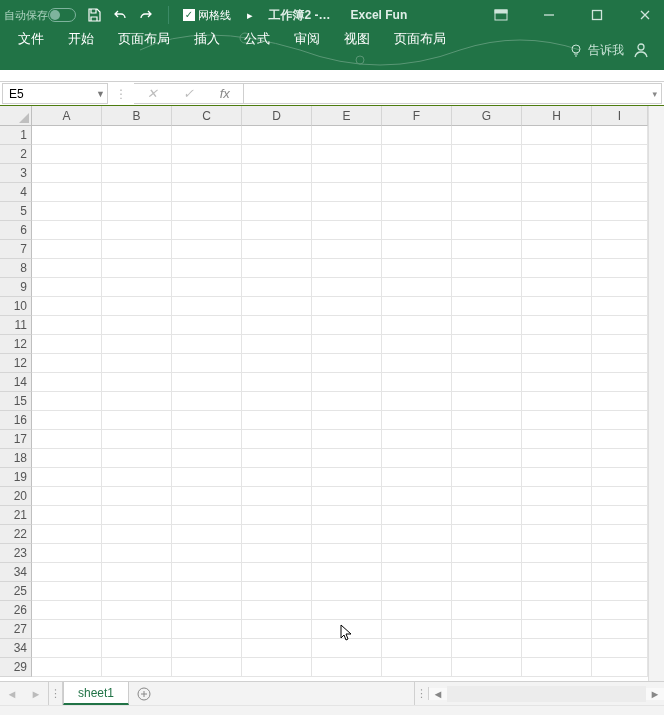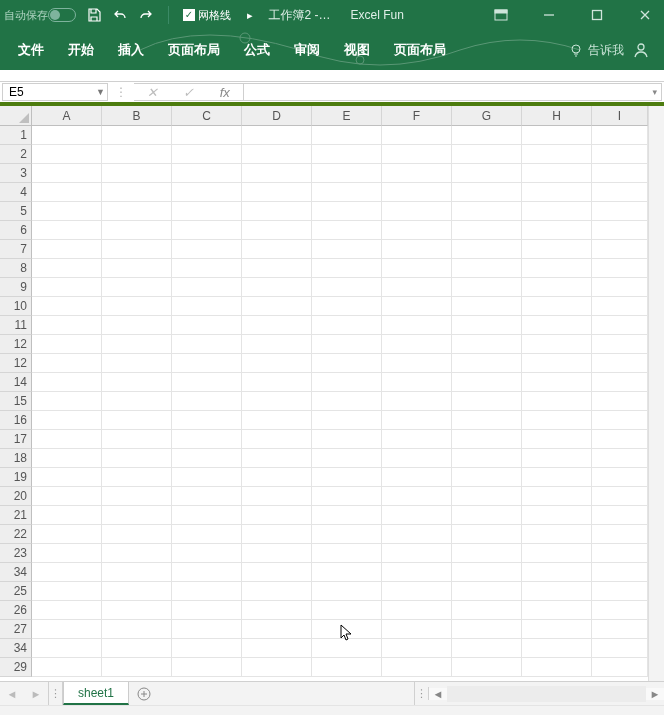--- a/index.html
+++ b/index.html
@@ -9,39 +9,39 @@
   .titlebar { background: #217346; height: 30px; display: flex; align-items: center; color: #c6e4d6; font-size: 11px; padding: 0 4px; }
   .autosave { display: flex; align-items: center; margin-right: 10px; opacity: 0.85;}
   .toggle-off { width: 28px; height: 14px; border: 1px solid #8fbfad; border-radius: 8px; position: relative; }
   .toggle-off::before { content:""; position:absolute; left:1px; top:1px; width:10px; height:10px; border-radius:50%; background:#8fbfad; }
   .qat { display:flex; align-items:center; gap:10px; }
   .qat .ico { width:16px; height:16px; display:flex; align-items:center; justify-content:center; color:#fff; }
   .qat-sep { width:1px; height:18px; background:#3b8a66; margin:0 4px; }
   .gridcheck { display:flex; align-items:center; gap:3px; color:#fff; font-size:11px; }
   .gridcheck .cb { width:12px; height:12px; background:#fff; color:#217346; display:flex; align-items:center; justify-content:center; font-size:10px; line-height:1;}
   .overflow-arrow { color:#fff; font-size:11px; margin:0 6px; }
-  .title-center { flex:1; display:flex; align-items:center; justify-content:flex-start; gap:20px; color:#dfeee7; font-size:12px; padding-left:10px;}
+  .title-center { flex:1; display:flex; align-items:center; justify-content:flex-start; gap:20px; color:#dfeee7; font-size:12px; padding-left:10px;font-weight:bold;}
   .title-right { display:flex; align-items:center; gap:18px; }
   .winbtn { width:30px; height:30px; display:flex; align-items:center; justify-content:center; color:#cfe5db; font-size:13px;}
   .winbtn svg { stroke:#cfe5db; }
 
   
   .ribbon { background:#217346; height:40px; display:flex; align-items:center; color:#fff; font-size:13px; padding:0 6px; position:relative;}
-  .ribbon .tab { padding:0 12px; height:100%; display:flex; align-items:center; cursor:pointer;font-weight:bold; }
+  .ribbon .tab { padding:0 12px; height:100%; display:flex; align-items:flex-start; cursor:pointer; }
   .ribbon .tellme { margin-left:auto; display:flex; align-items:center; gap:5px; color:#c9e4d7; font-size:12px;}
   .ribbon .bulb { width:14px; height:14px; }
   .ribbon .account { width:34px; display:flex; align-items:center; justify-content:center; color:#c9e4d7;}
   .ribbon-decor { position:absolute; inset:0; pointer-events:none; opacity:0.25;}
   .ribbon-decor svg { width:100%; height:100%; }
 
   
   .ribbon-spacer { height:12px; background:#fff; border-bottom:1px solid #d0d0d0; }
 
   
-  .formulabar { height:24px; display:flex; align-items:stretch; border-bottom:4px solid #4d7c0f; background:#fff; font-size:12px;}
+  .formulabar { height:24px; display:flex; align-items:stretch; border-bottom:1px solid #4d7c0f; background:#fff; font-size:12px;}
   .namebox { width:106px; border:1px solid #cfcfcf; display:flex; align-items:center; padding:0 6px; position:relative; margin:1px 0 1px 2px;}
   .namebox .dd { position:absolute; right:2px; top:50%; transform:translateY(-50%); color:#777; font-size:9px;}
   .fb-sep { width:26px; display:flex; align-items:center; justify-content:center; color:#b5b5b5;}
   .fb-btngroup { width:110px; border:1px solid #cfcfcf; border-left:none; display:flex; align-items:center; margin:1px 0;}
   .fb-btn { flex:1; display:flex; align-items:center; justify-content:center; color:#bdbdbd; font-size:13px; font-style:italic;}
   .fb-btn.fx { color:#888; font-style:italic; font-family: "Times New Roman", serif;}
   .fb-input { flex:1; border:1px solid #cfcfcf; border-left:none; margin:1px 2px 1px 0; position:relative;}
   .fb-input .expand { position:absolute; right:4px; top:50%; transform:translateY(-50%); color:#888; font-size:9px;}
 
   
@@ -146,24 +146,24 @@
       <circle cx="360" cy="30" r="4" fill="none" stroke="#fff"></circle>
     </svg>
   </div>
   <div class="tab">
       <span>文件</span>
     </div>
   <div class="tab">
       <span>开始</span>
     </div>
   <div class="tab">
+      <span>页面布局</span>
+    </div>
+  <div class="tab">
       <span>插入</span>
-    </div>
-  <div class="tab">
-      <span>页面布局</span>
     </div>
   <div class="tab">
       <span>公式</span>
     </div>
   <div class="tab">
       <span>审阅</span>
     </div>
   <div class="tab">
       <span>视图</span>
     </div>

